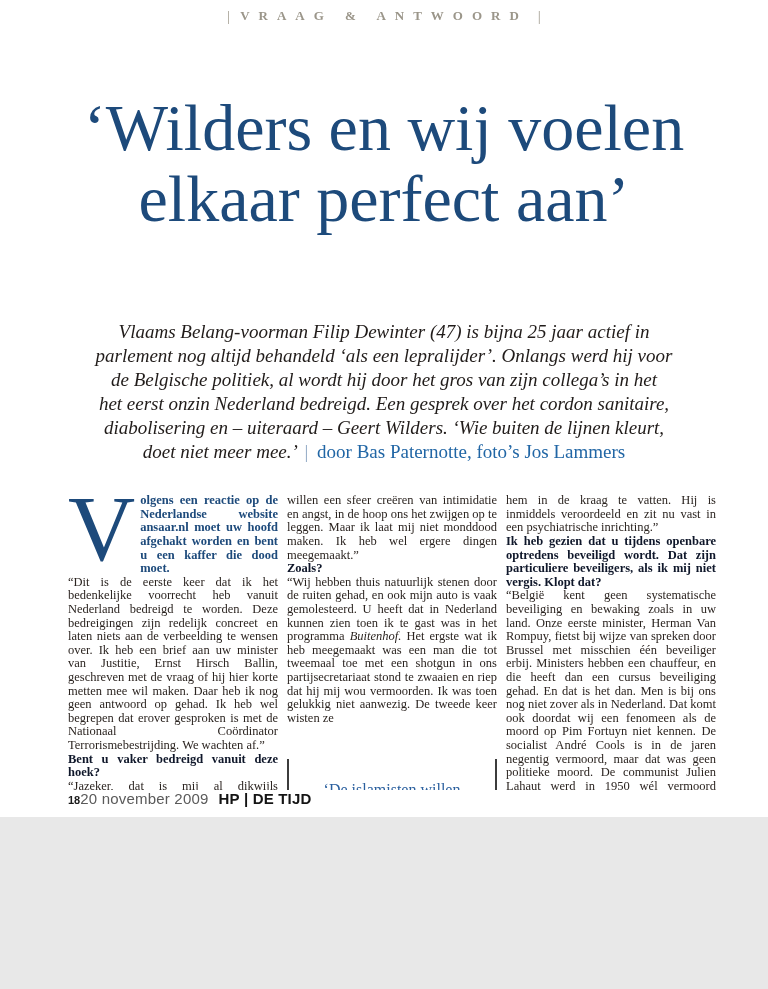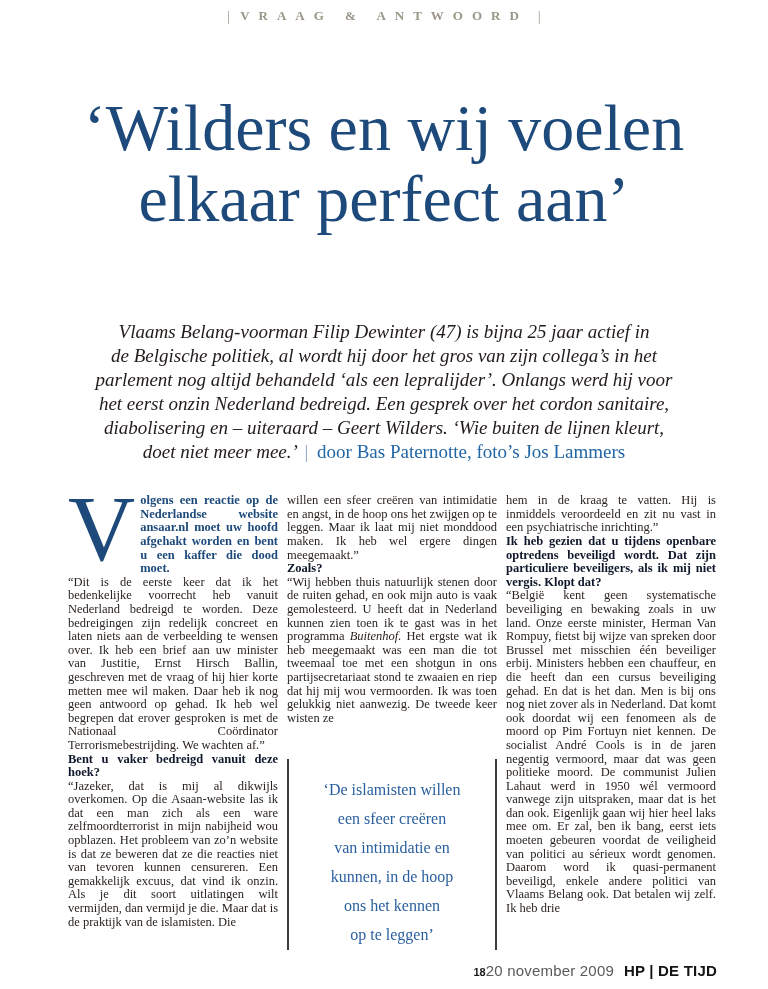--- a/index.html
+++ b/index.html
@@ -1,19 +1,19 @@
 <!DOCTYPE html>
 <html lang="nl"><head>
 <meta charset="utf-8">
 <style>
   html, body { margin: 0; padding: 0; background: #e8e8e8; }
   .page {
     position: relative;
     width: 768px;
-    height: 989px;
+    height: 817px;
     margin: 0 auto;
     background: #ffffff;
     overflow: hidden;
     font-family: "Liberation Serif", "DejaVu Serif", serif;
     color: #2b2420;
     display: flex;
     flex-direction: column;
   }
   
   .kicker {
@@ -90,21 +90,21 @@
     text-align: center;
     color: #2a5f9e;
     font-size: 16px;
     line-height: 29px;
   }
   
   .footer {
     margin-top: auto;
     padding: 0 51px 10px 68px;
     display: flex;
-    justify-content: flex-end;
+    justify-content: flex-start;
     align-items: baseline;
     font-family: "Liberation Sans", "DejaVu Sans", sans-serif;
   }
   .page-number { font-size: 11px; font-weight: bold; color: #1a1a1a; }
   .footer-right { font-size: 15px; letter-spacing: 0.2px; }
   .footer-date { color: #5a5a5a; margin-right: 10px; }
   .footer-mag { color: #141414; font-weight: bold; }
 </style>
 </head>
 <body>
@@ -115,22 +115,22 @@
     <span class="bar">|</span><span class="kicker-text">VRAAG &amp; ANTWOORD</span><span class="bar">|</span>
   </div>
 
   <h1 class="headline">
     <div>‘Wilders en wij voelen</div>
     <div>elkaar perfect aan’</div>
   </h1>
 
   <div class="intro">
     <div>Vlaams Belang-voorman Filip Dewinter (47) is bijna 25 jaar actief in</div>
+    <div>parlement nog altijd behandeld ‘als een lepralijder’. Onlangs werd hij voor</div>
     <div>de Belgische politiek, al wordt hij door het gros van zijn collega’s in het</div>
-    <div>parlement nog altijd behandeld ‘als een lepralijder’. Onlangs werd hij voor</div>
     <div>het eerst onzin Nederland bedreigd. Een gesprek over het cordon sanitaire,</div>
     <div>diabolisering en – uiteraard – Geert Wilders. ‘Wie buiten de lijnen kleurt,</div>
     <div>
       <span>doet niet meer mee.’</span>
       <span class="byline-sep">|</span>
       <span class="byline">door Bas Paternotte, foto’s Jos Lammers</span>
     </div>
   </div>
 
   <div class="article">

